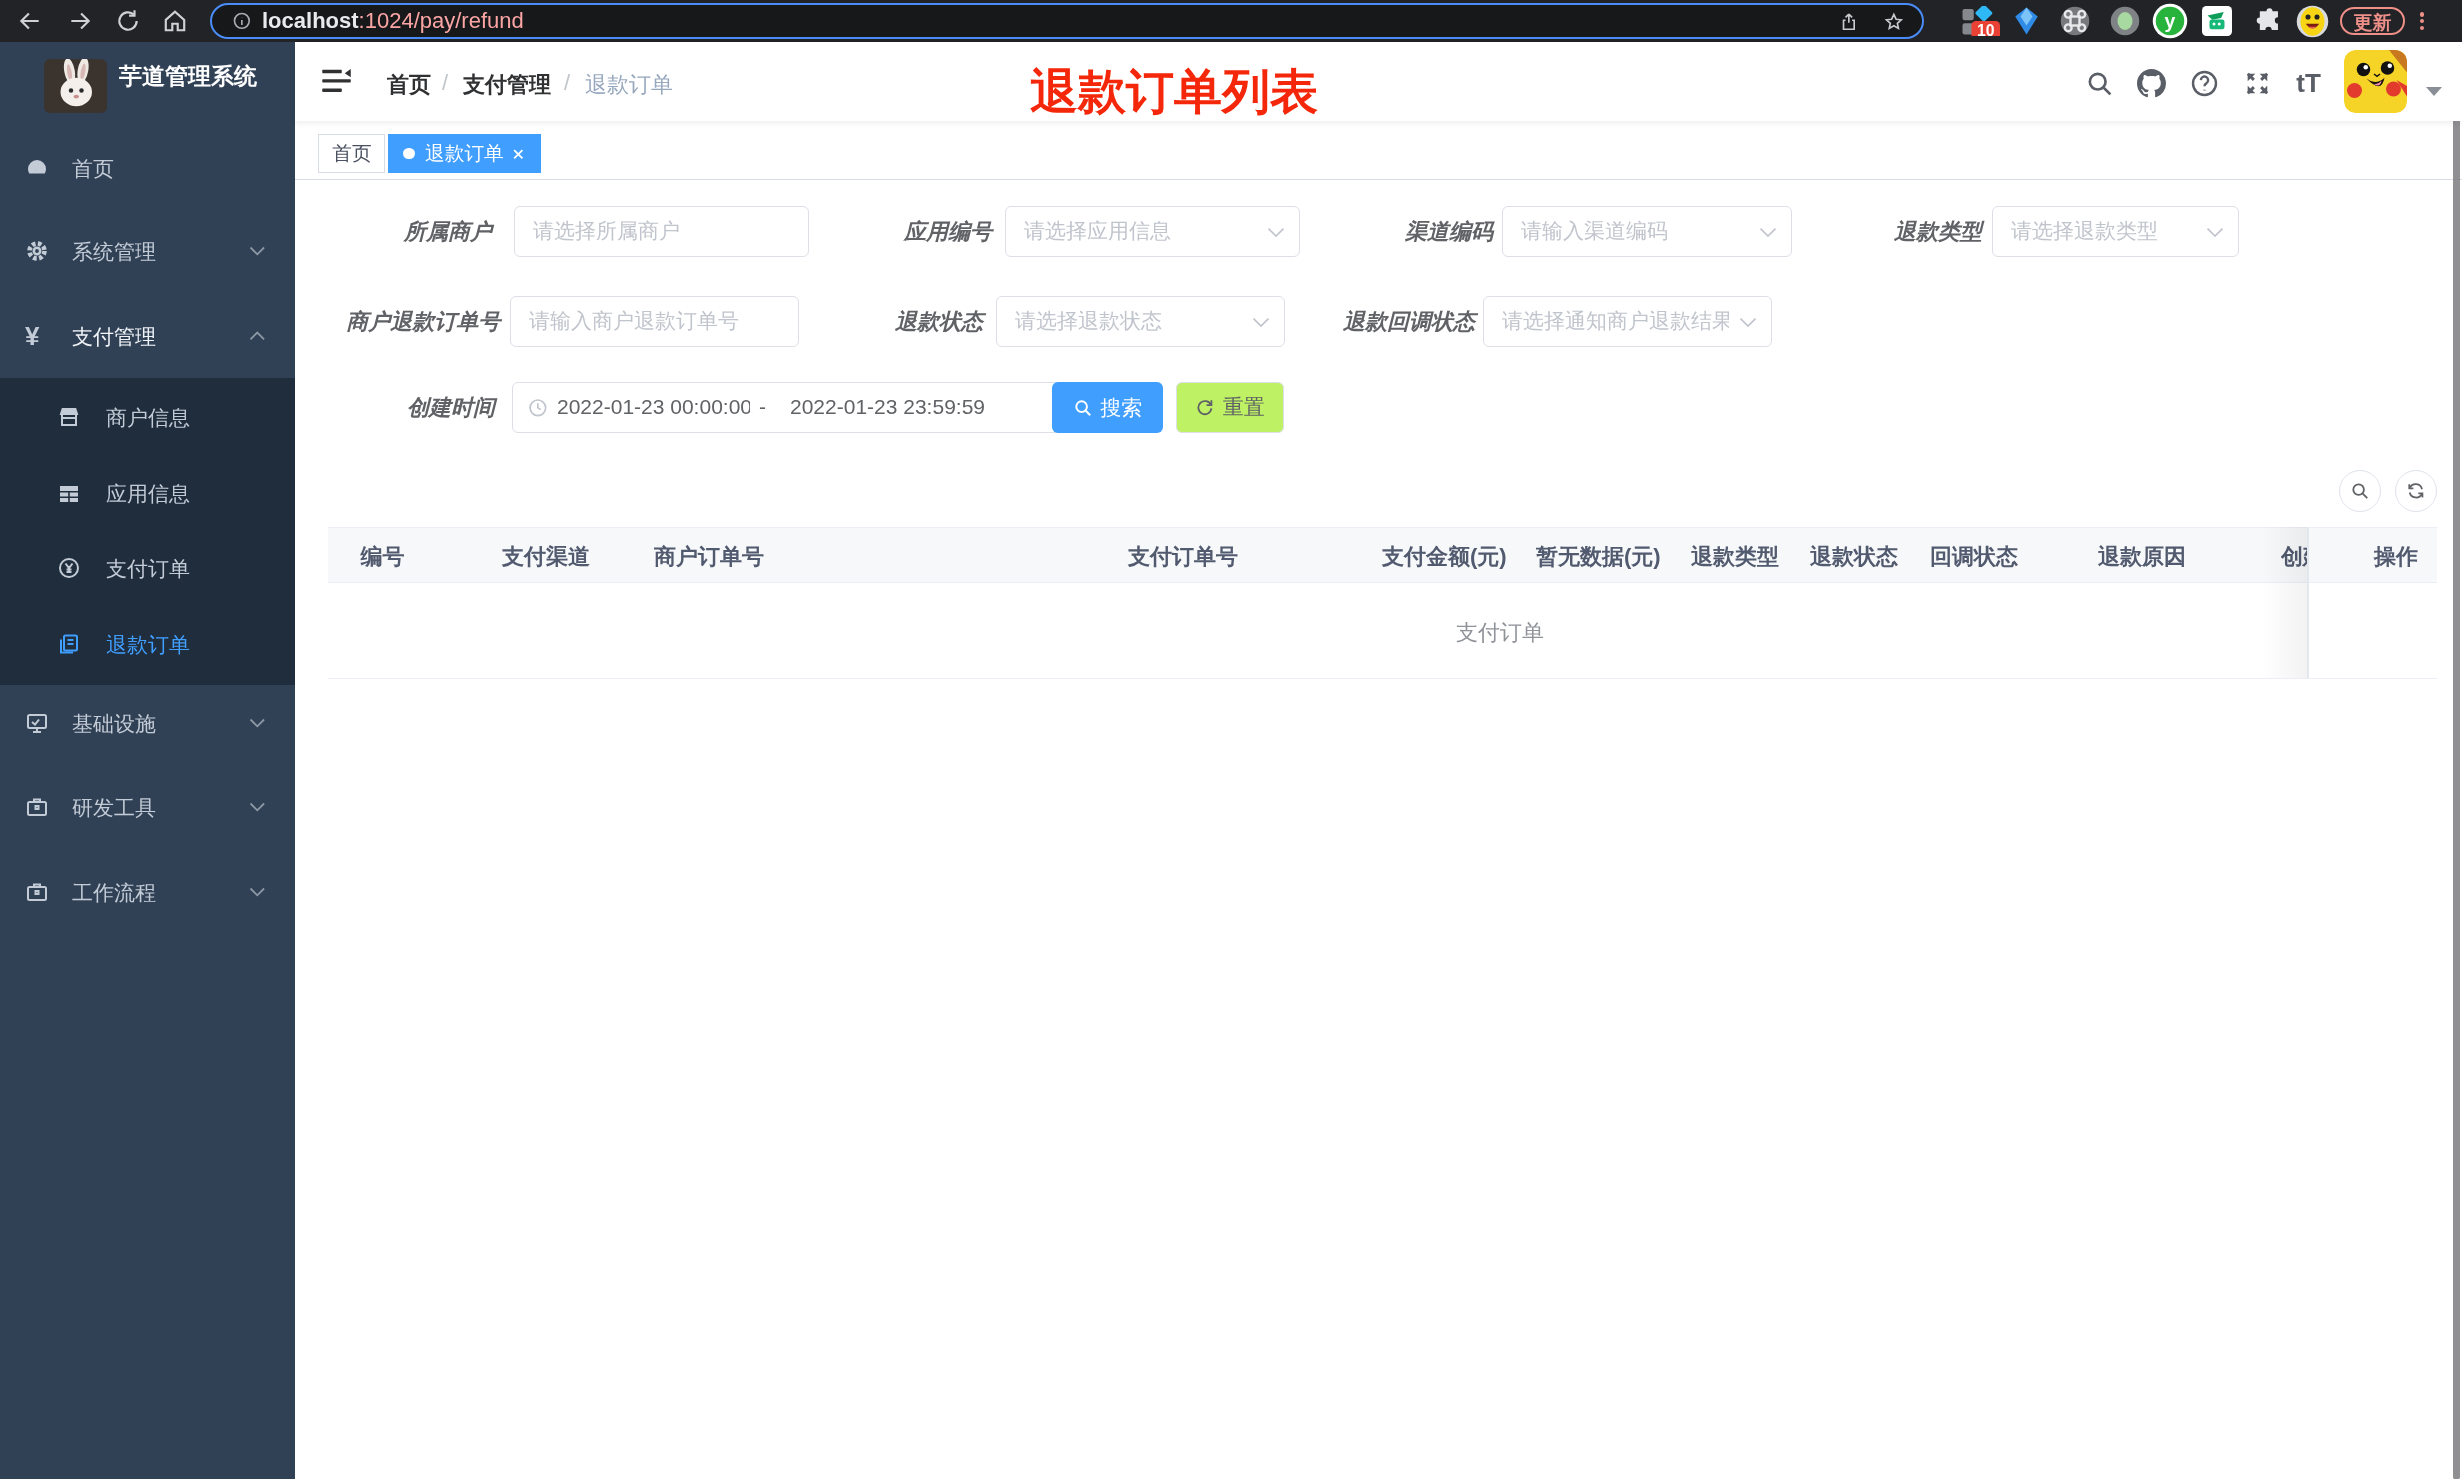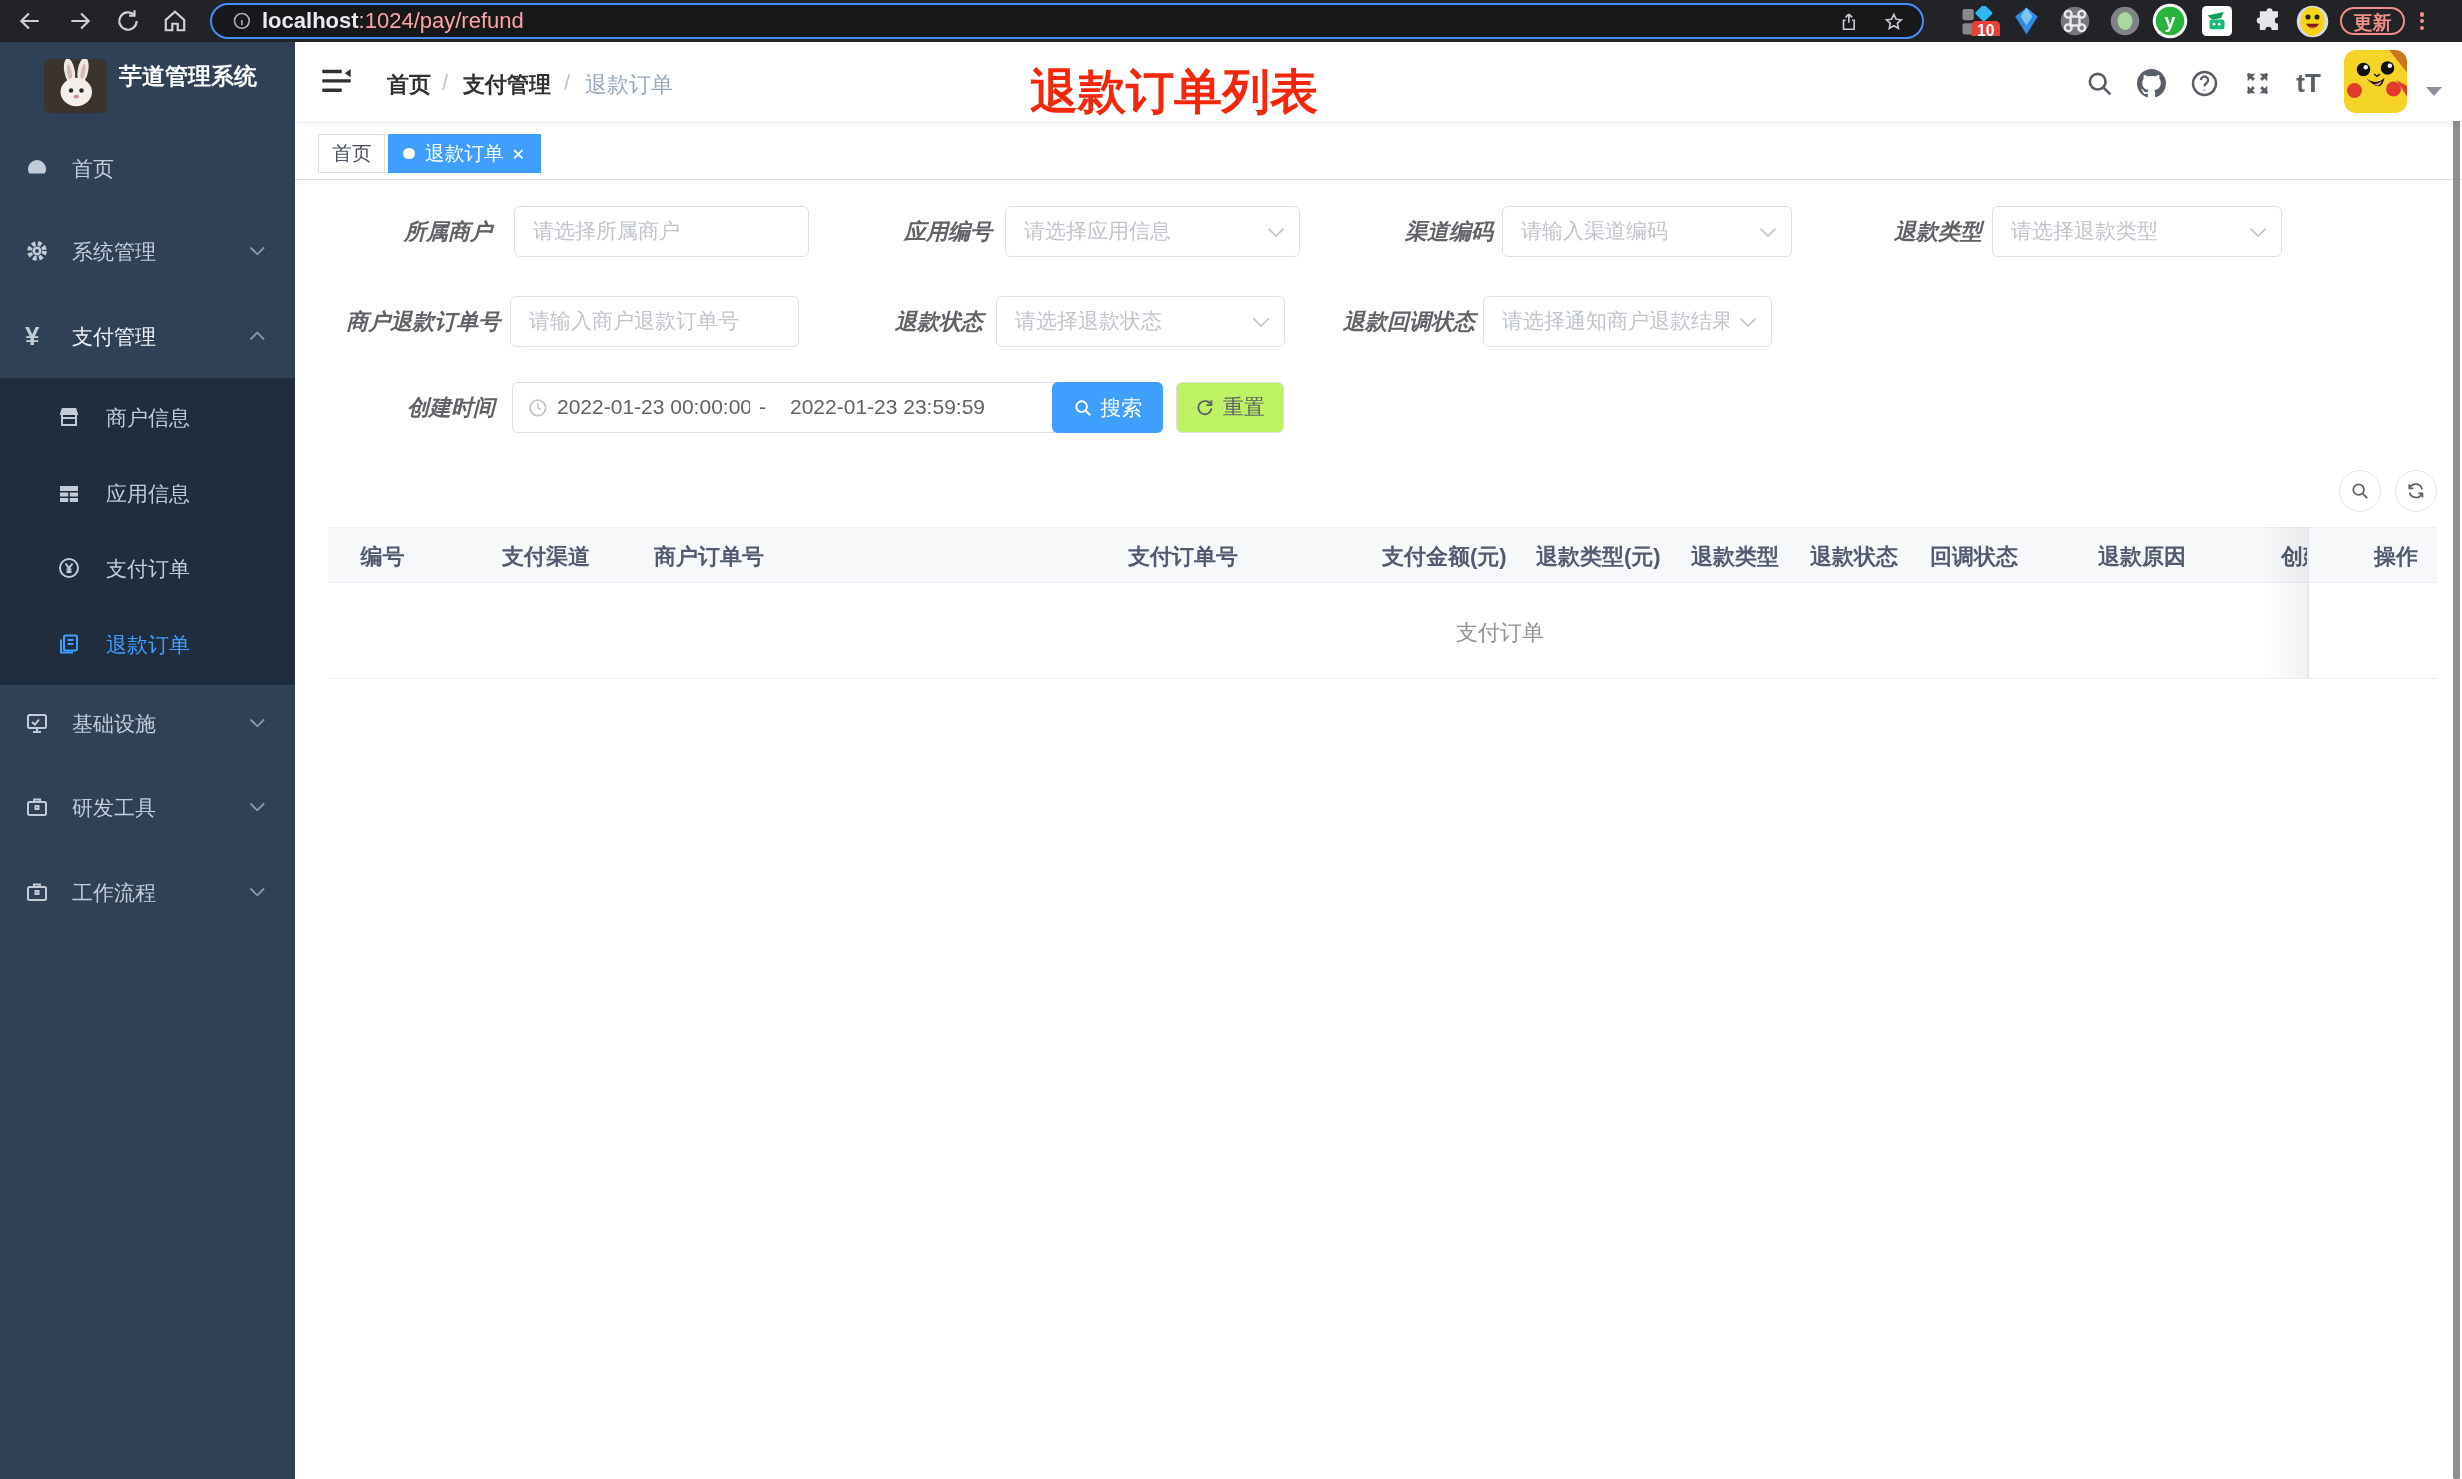--- a/index.html
+++ b/index.html
@@ -455,21 +455,21 @@
     <div class="fbox" style="left:1207px;top:164px;width:290px">
       <span class="ph" style="max-width:222px">请输入渠道编码</span>
       <span class="chev">
           <svg viewBox="0 0 24 14" fill="none" stroke="currentColor" stroke-width="2.2">
             <path d="M2 2l10 10L22 2"></path>
           </svg>
         </span>
     </div>
 
     <div class="flabel" style="left:1490px;top:164px">退款类型</div>
-    <div class="fbox" style="left:1697px;top:164px;width:290px">
+    <div class="fbox" style="left:1697px;top:164px;width:247px">
       <span class="ph" style="max-width:222px">请选择退款类型</span>
       <span class="chev">
           <svg viewBox="0 0 24 14" fill="none" stroke="currentColor" stroke-width="2.2">
             <path d="M2 2l10 10L22 2"></path>
           </svg>
         </span>
     </div>
 
     <div class="flabel" style="left:8.3px;top:254px">商户退款订单号</div>
     <div class="fbox" style="left:215px;top:254px;width:289px">
@@ -545,21 +545,21 @@
           <path d="M4 4v5h5M20 20v-5h-5"></path>
         </svg>
     </div>
 
     <div id="thead">
       <span class="th" style="left:32.5px">编号</span>
       <span class="th" style="left:174px">支付渠道</span>
       <span class="th" style="left:326px">商户订单号</span>
       <span class="th" style="left:800px">支付订单号</span>
       <span class="th" style="left:1054px">支付金额(元)</span>
-      <span class="th" style="left:1208px">退款类型(元)</span>
+      <span class="th" style="left:1208px">暂无数据(元)</span>
       <span class="th" style="left:1363px">退款类型</span>
       <span class="th" style="left:1482px">退款状态</span>
       <span class="th" style="left:1602px">回调状态</span>
       <span class="th" style="left:1770px">退款原因</span>
       <span class="th" style="left:1953px;width:27px;overflow:hidden">创建时间</span>
       <span class="th" style="left:2046px">操作</span>
     </div>
     <div id="empty-row">
       <span id="empty-text">支付订单</span>
     </div>

